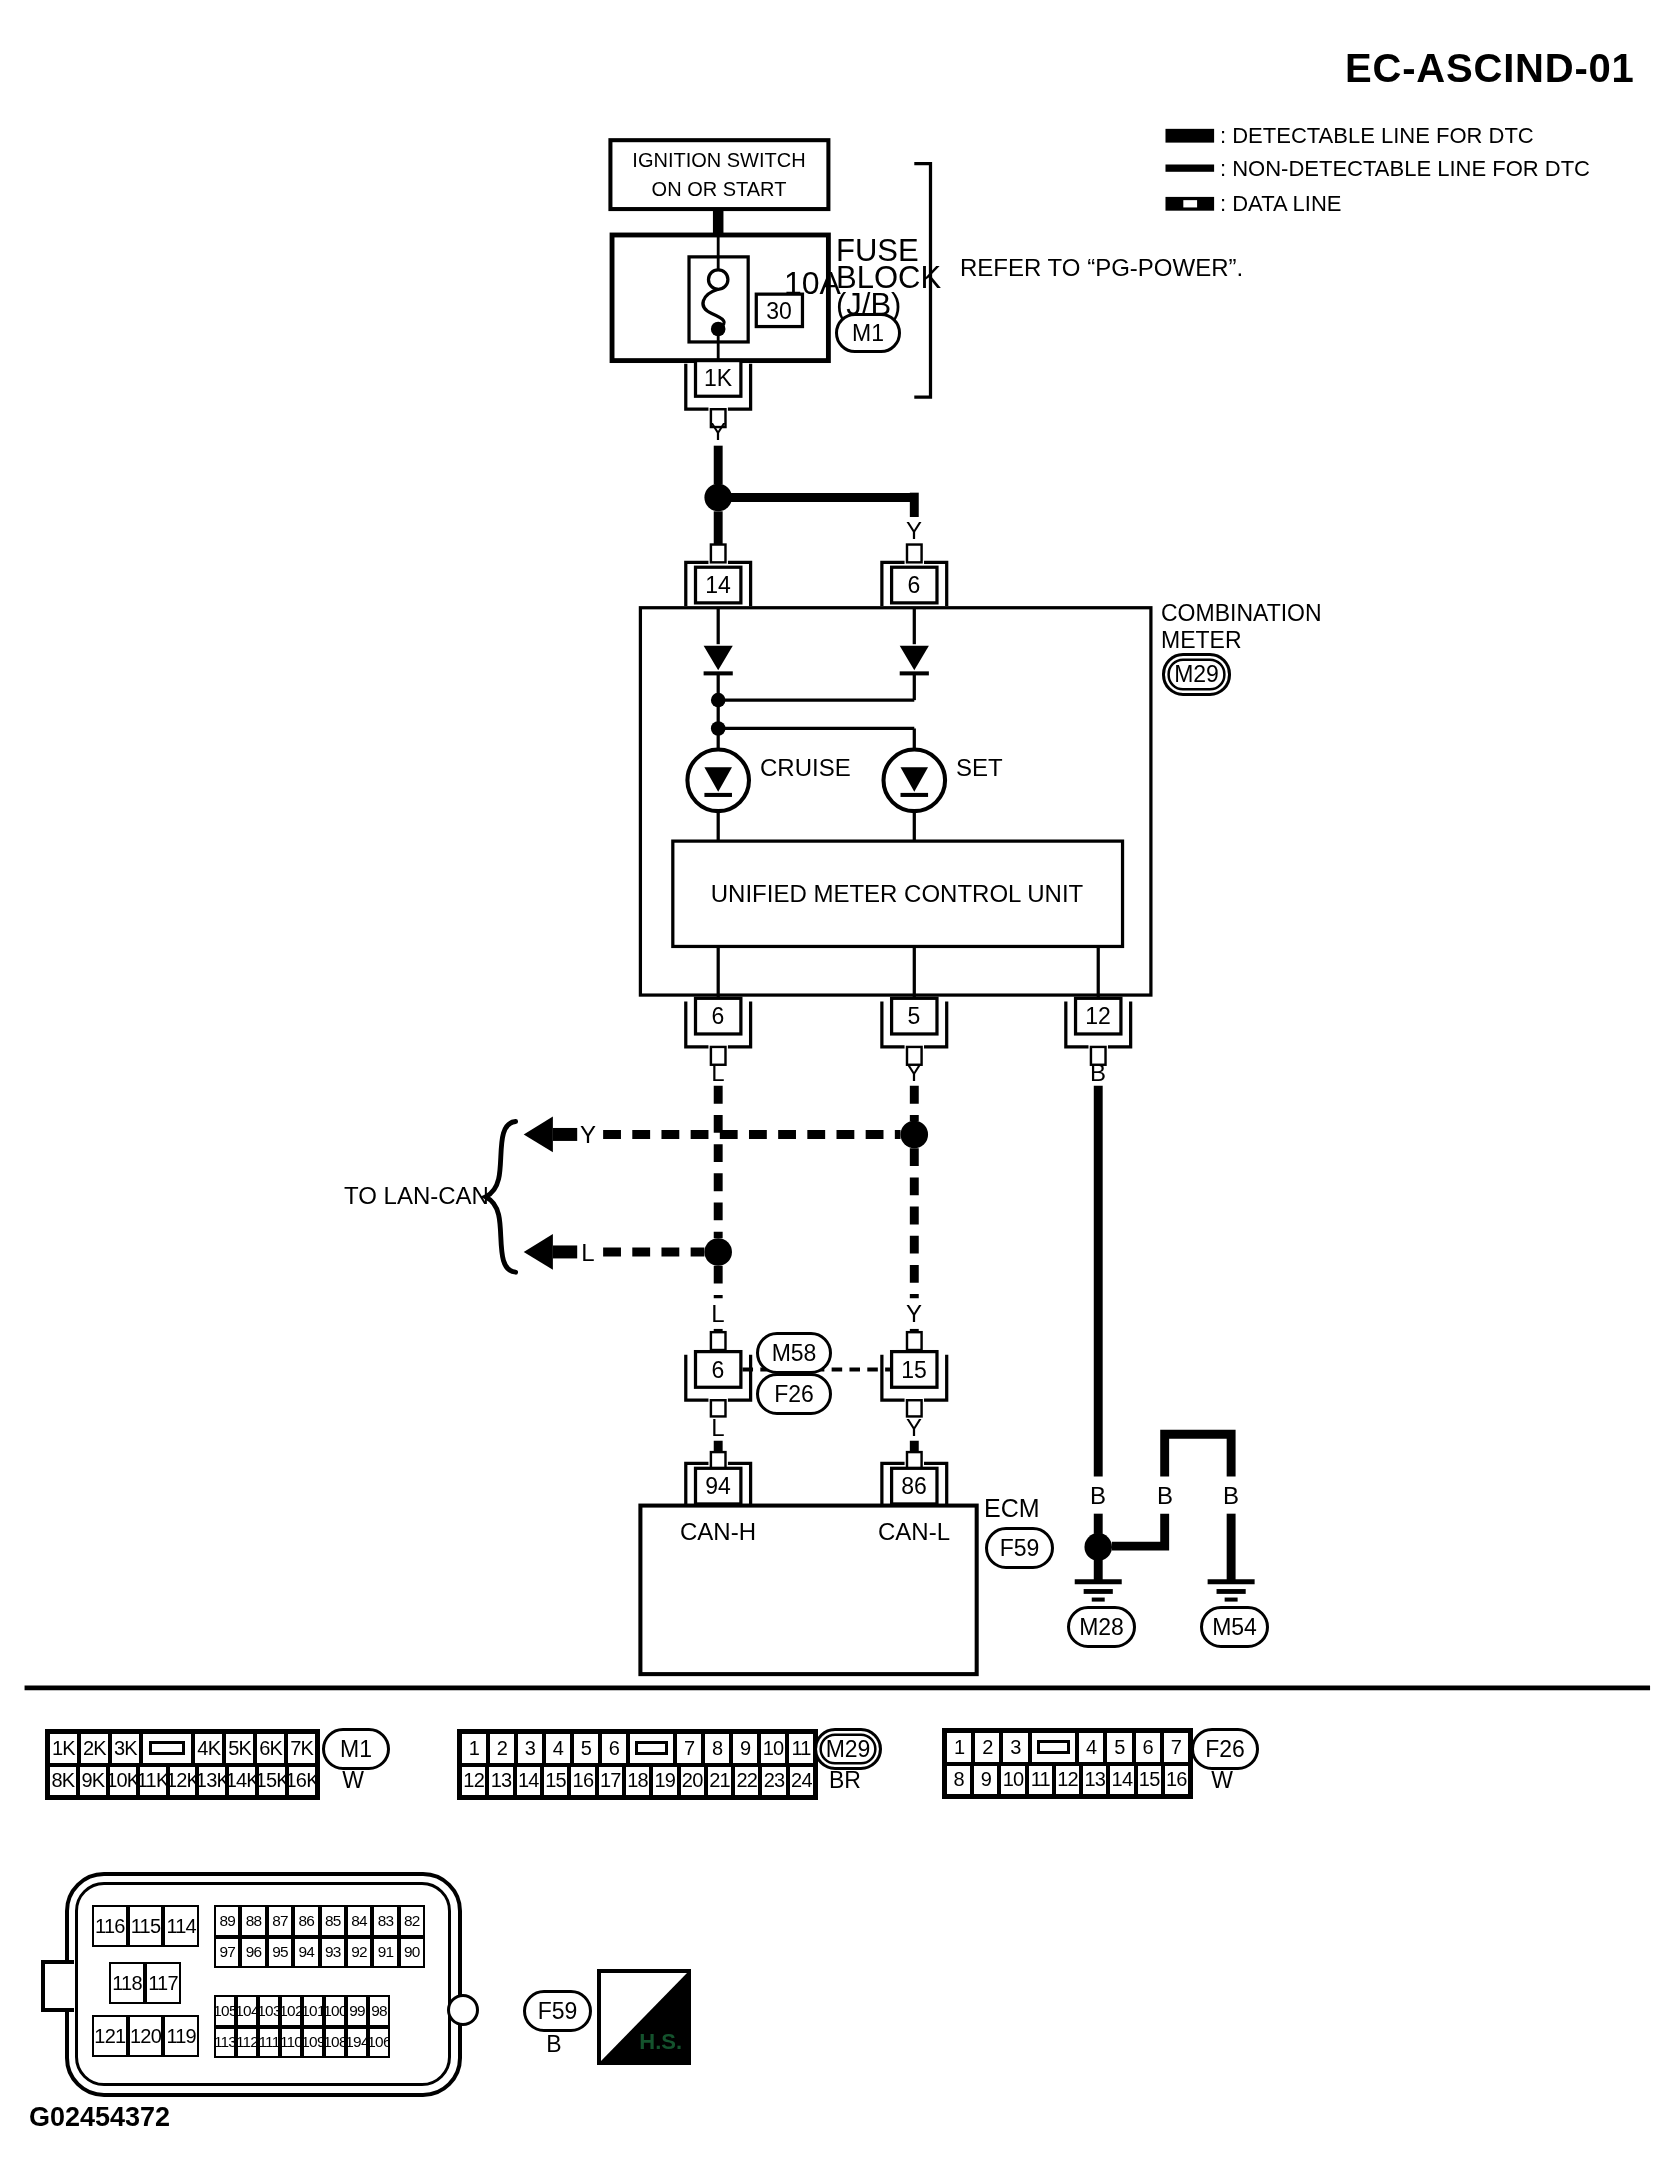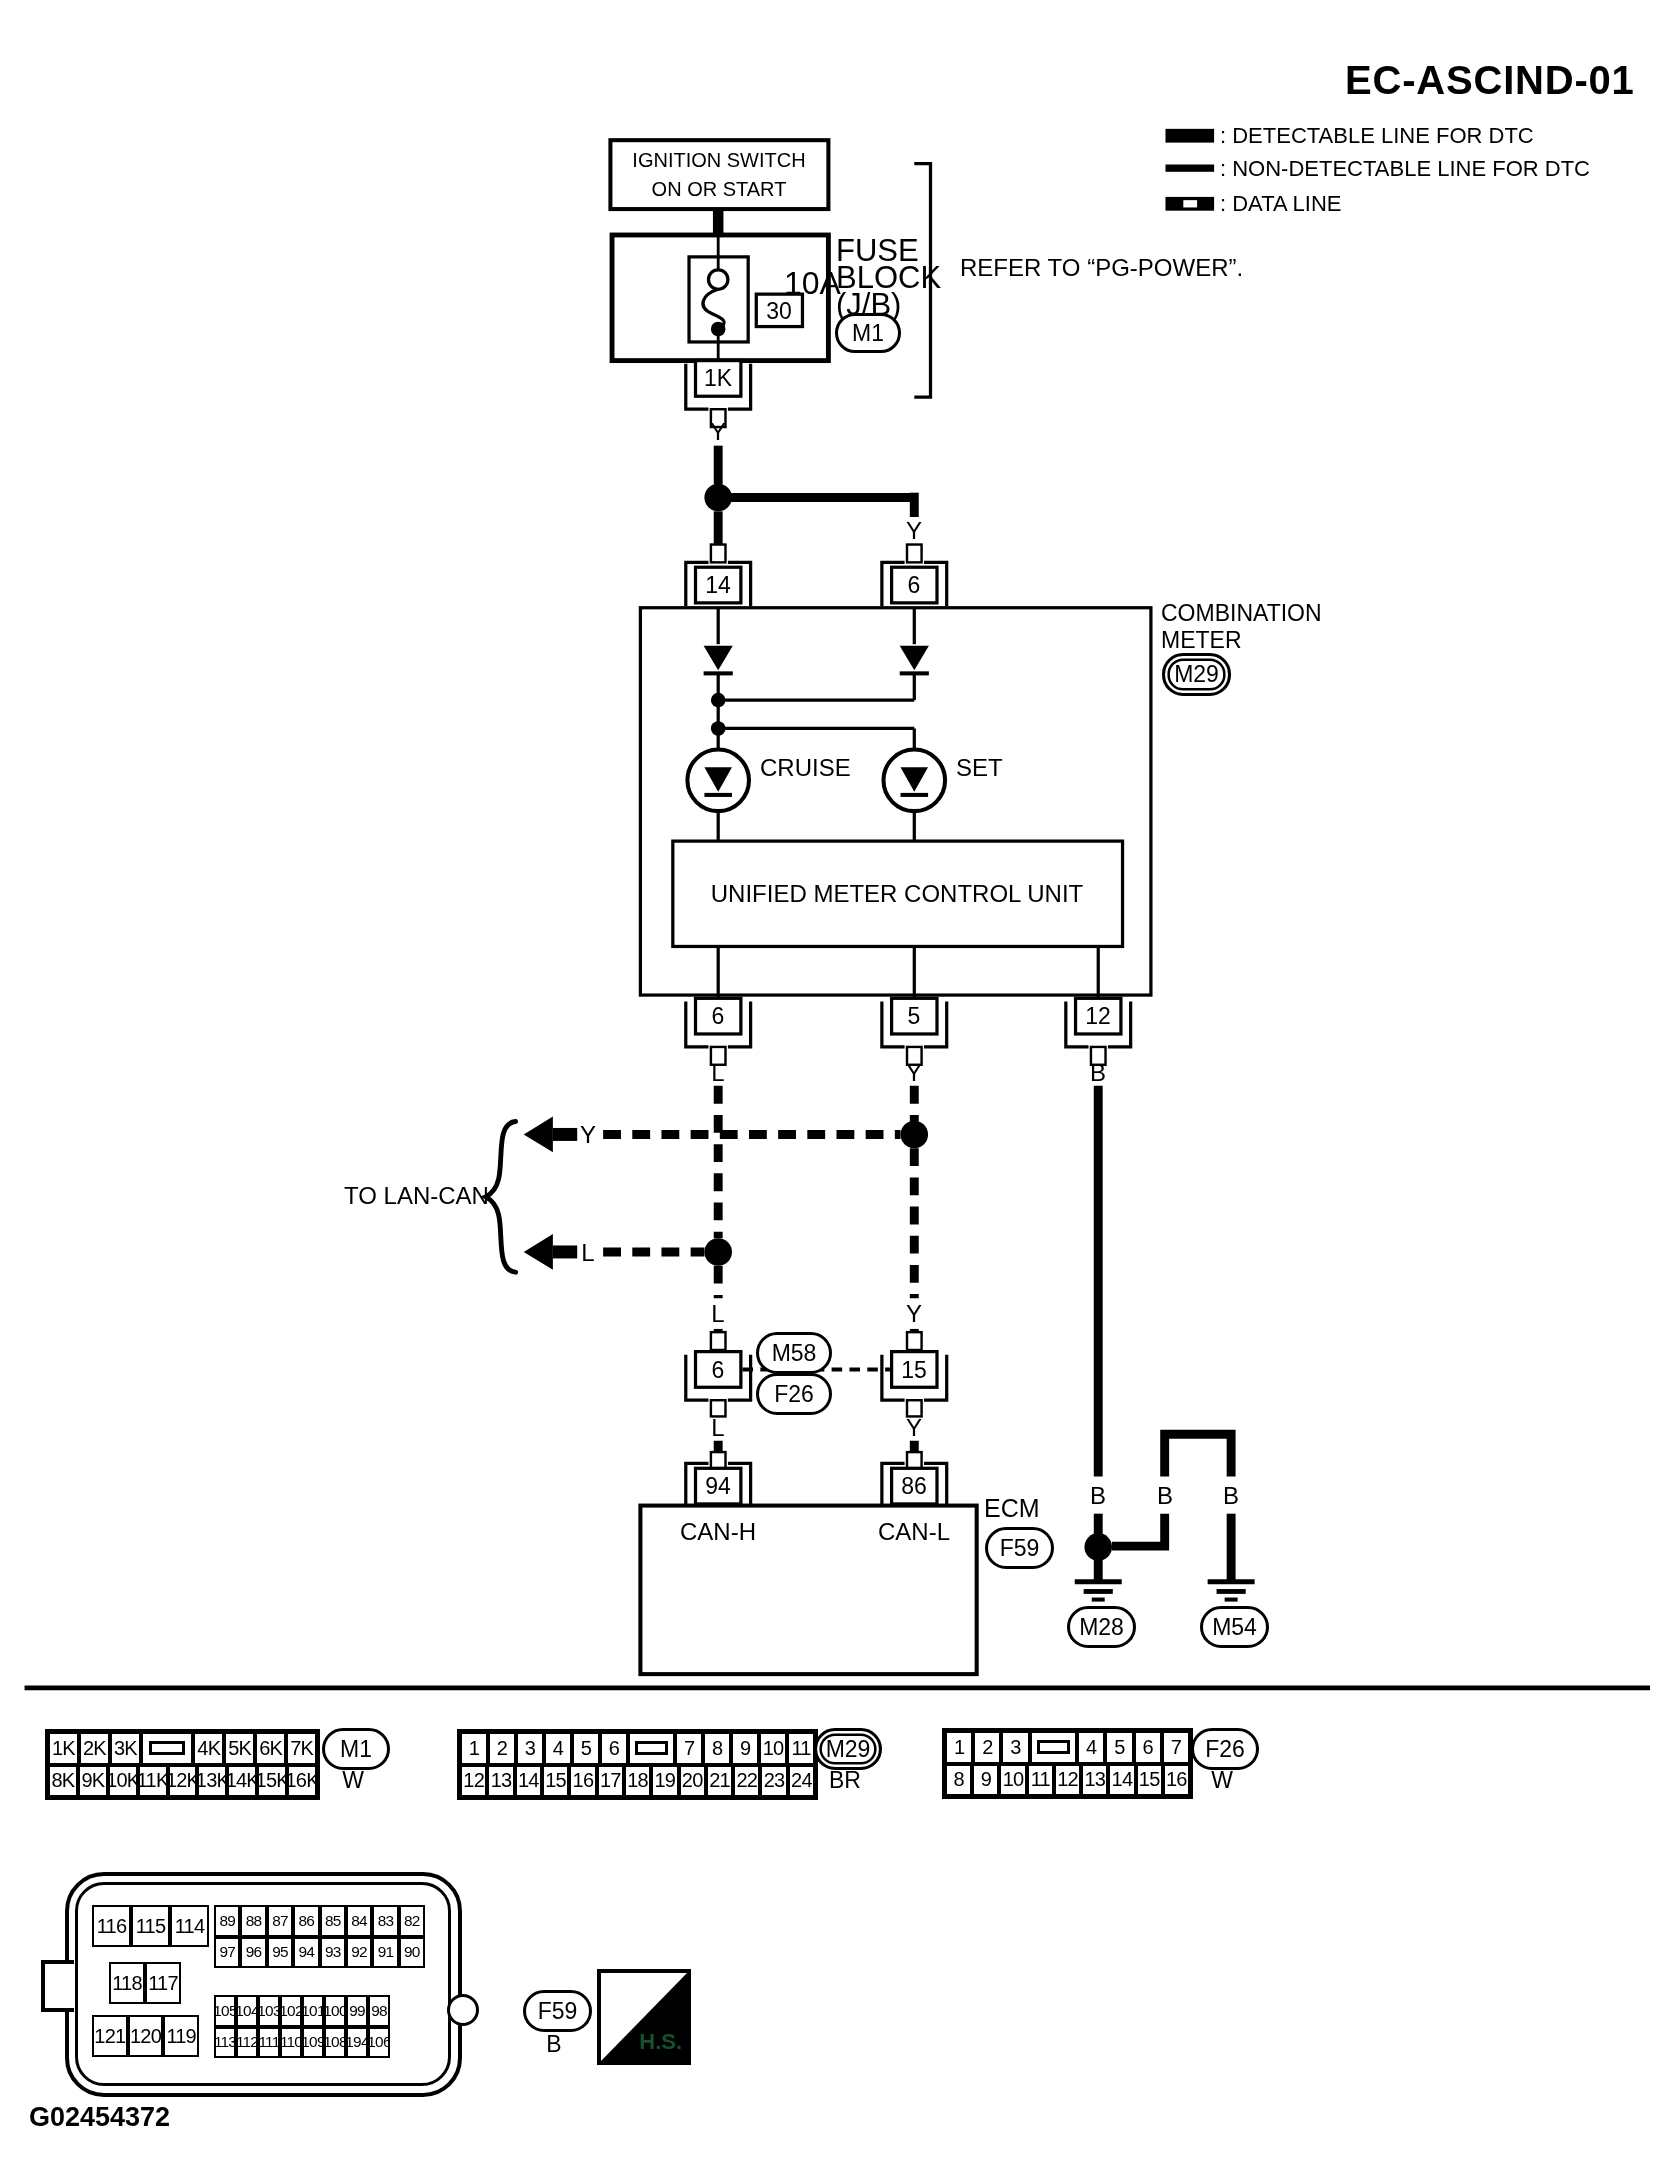--- a/index.html
+++ b/index.html
@@ -233,21 +233,21 @@
         <rect x="4" y="12" width="48" height="30" fill="#fff"></rect>
         <rect x="17" y="2" width="22" height="12" fill="#fff"></rect>
         <line x1="28" y1="14" x2="28" y2="40"></line>
         <path d="M13,42 q-2,12 -7,17"></path>
         <path d="M25,42 q-1,12 -4,17"></path>
         <path d="M38,42 q2,12 7,17"></path>
       </g>
     </g>
   </svg>
 
-  <div class="abs title" style="left:1345px;top:60px;width:289px;text-align:center">EC-ASCIND-01</div>
+  <div class="abs title" style="left:1345px;top:48px;width:289px;text-align:center">EC-ASCIND-01</div>
 
   <div class="vctr legend-text" style="left:1220px;top:136px">: DETECTABLE LINE FOR DTC</div>
   <div class="vctr legend-text" style="left:1220px;top:169px">: NON-DETECTABLE LINE FOR DTC</div>
   <div class="vctr legend-text" style="left:1220px;top:204px">: DATA LINE</div>
 
   <div class="ctr" style="left:719px;top:175px;font-size:20px;line-height:29px">
     <div>IGNITION SWITCH</div>
     <div>ON OR START</div>
   </div>
 
@@ -400,21 +400,21 @@
       </div>
   </div>
   <div class="oval" style="left:1191px;top:1728px;width:62px;height:36px">F26</div>
   <div class="ctr t28" style="left:1222px;top:1780px">W</div>
 
   <div class="abs" style="left:65px;top:1872px;width:389px;height:217px;border:4px solid #000;border-radius:39px;background:#fff"></div>
   <div class="abs" style="left:75px;top:1882px;width:370px;height:198px;border:3.2px solid #000;border-radius:29px"></div>
   <div class="abs" style="left:41px;top:1960px;width:29px;height:44px;border:4px solid #000;border-right:none;background:#fff"></div>
   <div class="abs" style="left:447px;top:1994px;width:26px;height:26px;border:3.2px solid #000;border-radius:50%;background:#fff"></div>
 
-  <div class="f59-grid" style="left:92px;top:1905px;width:117px;height:42px">
+  <div class="f59-grid" style="left:92px;top:1905px;width:107px;height:42px">
     <div class="pin-row">
 
     <div class="pin-cell">116</div>
         <div class="pin-cell">115</div>
         <div class="pin-cell">114</div>
       </div>
   </div>
   <div class="f59-grid" style="left:109px;top:1962px;width:72px;height:42px">
     <div class="pin-row">
 

